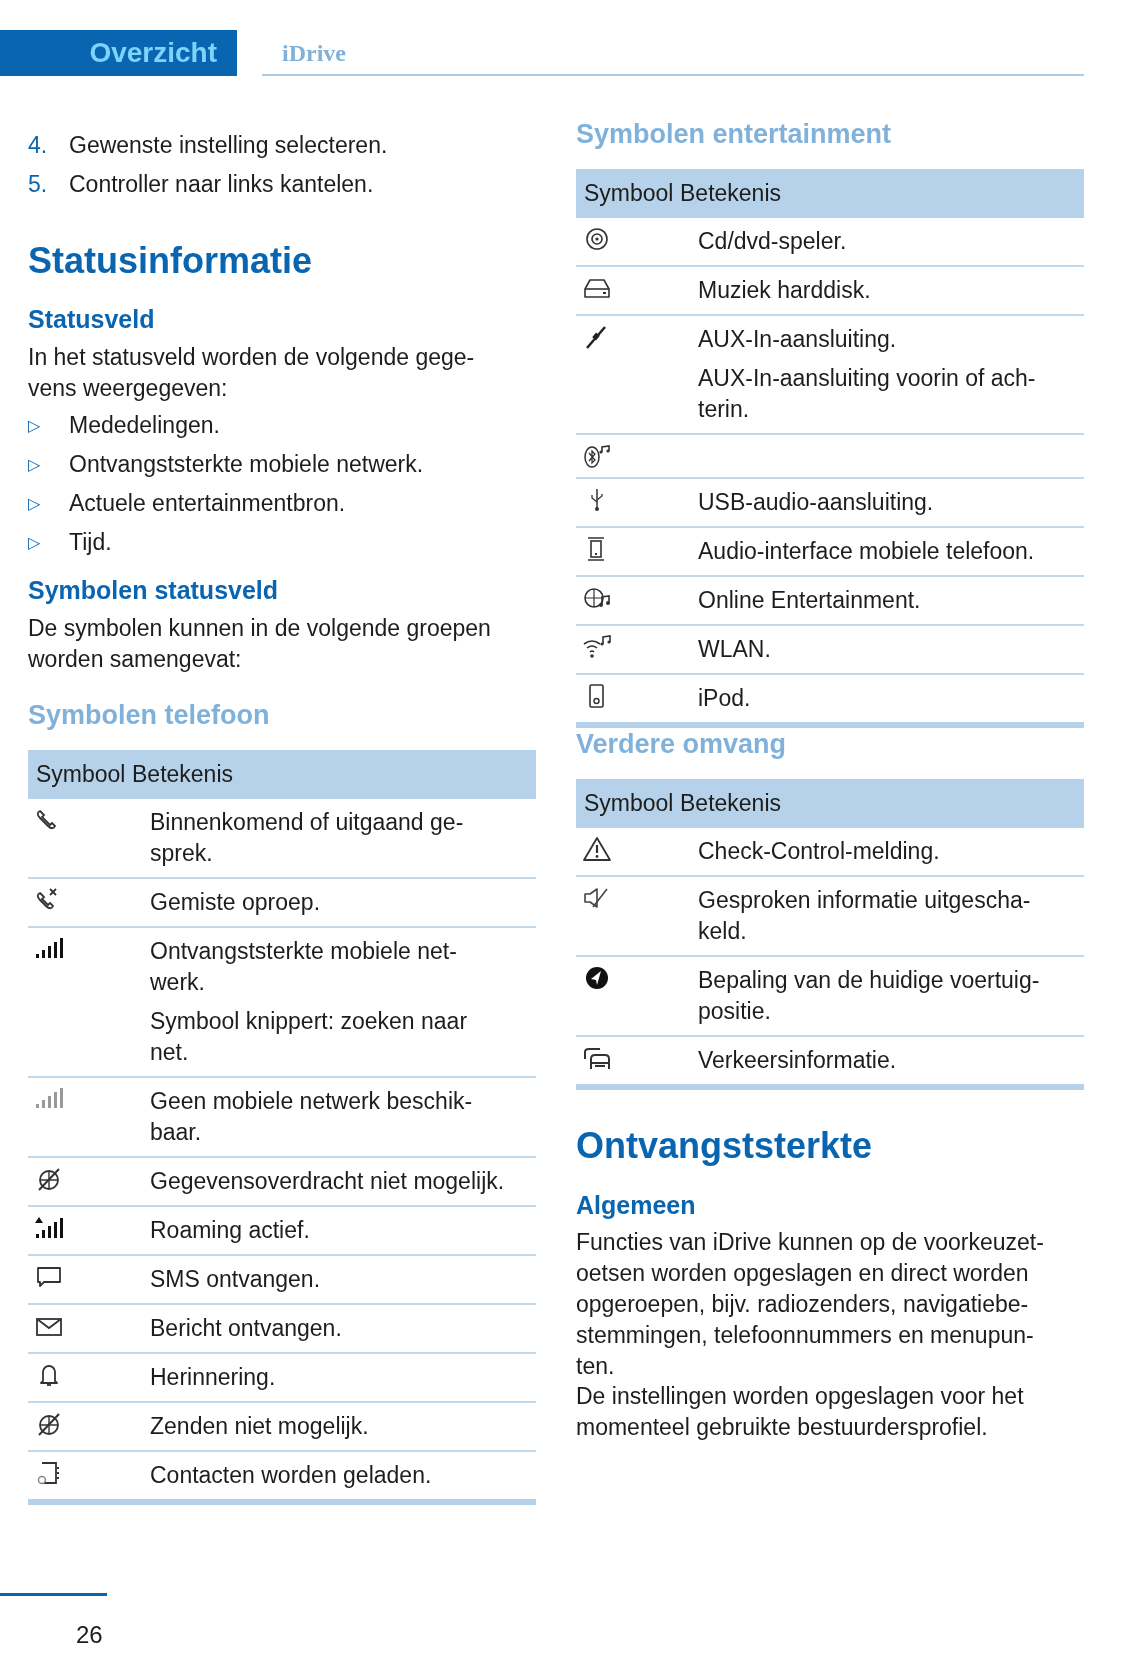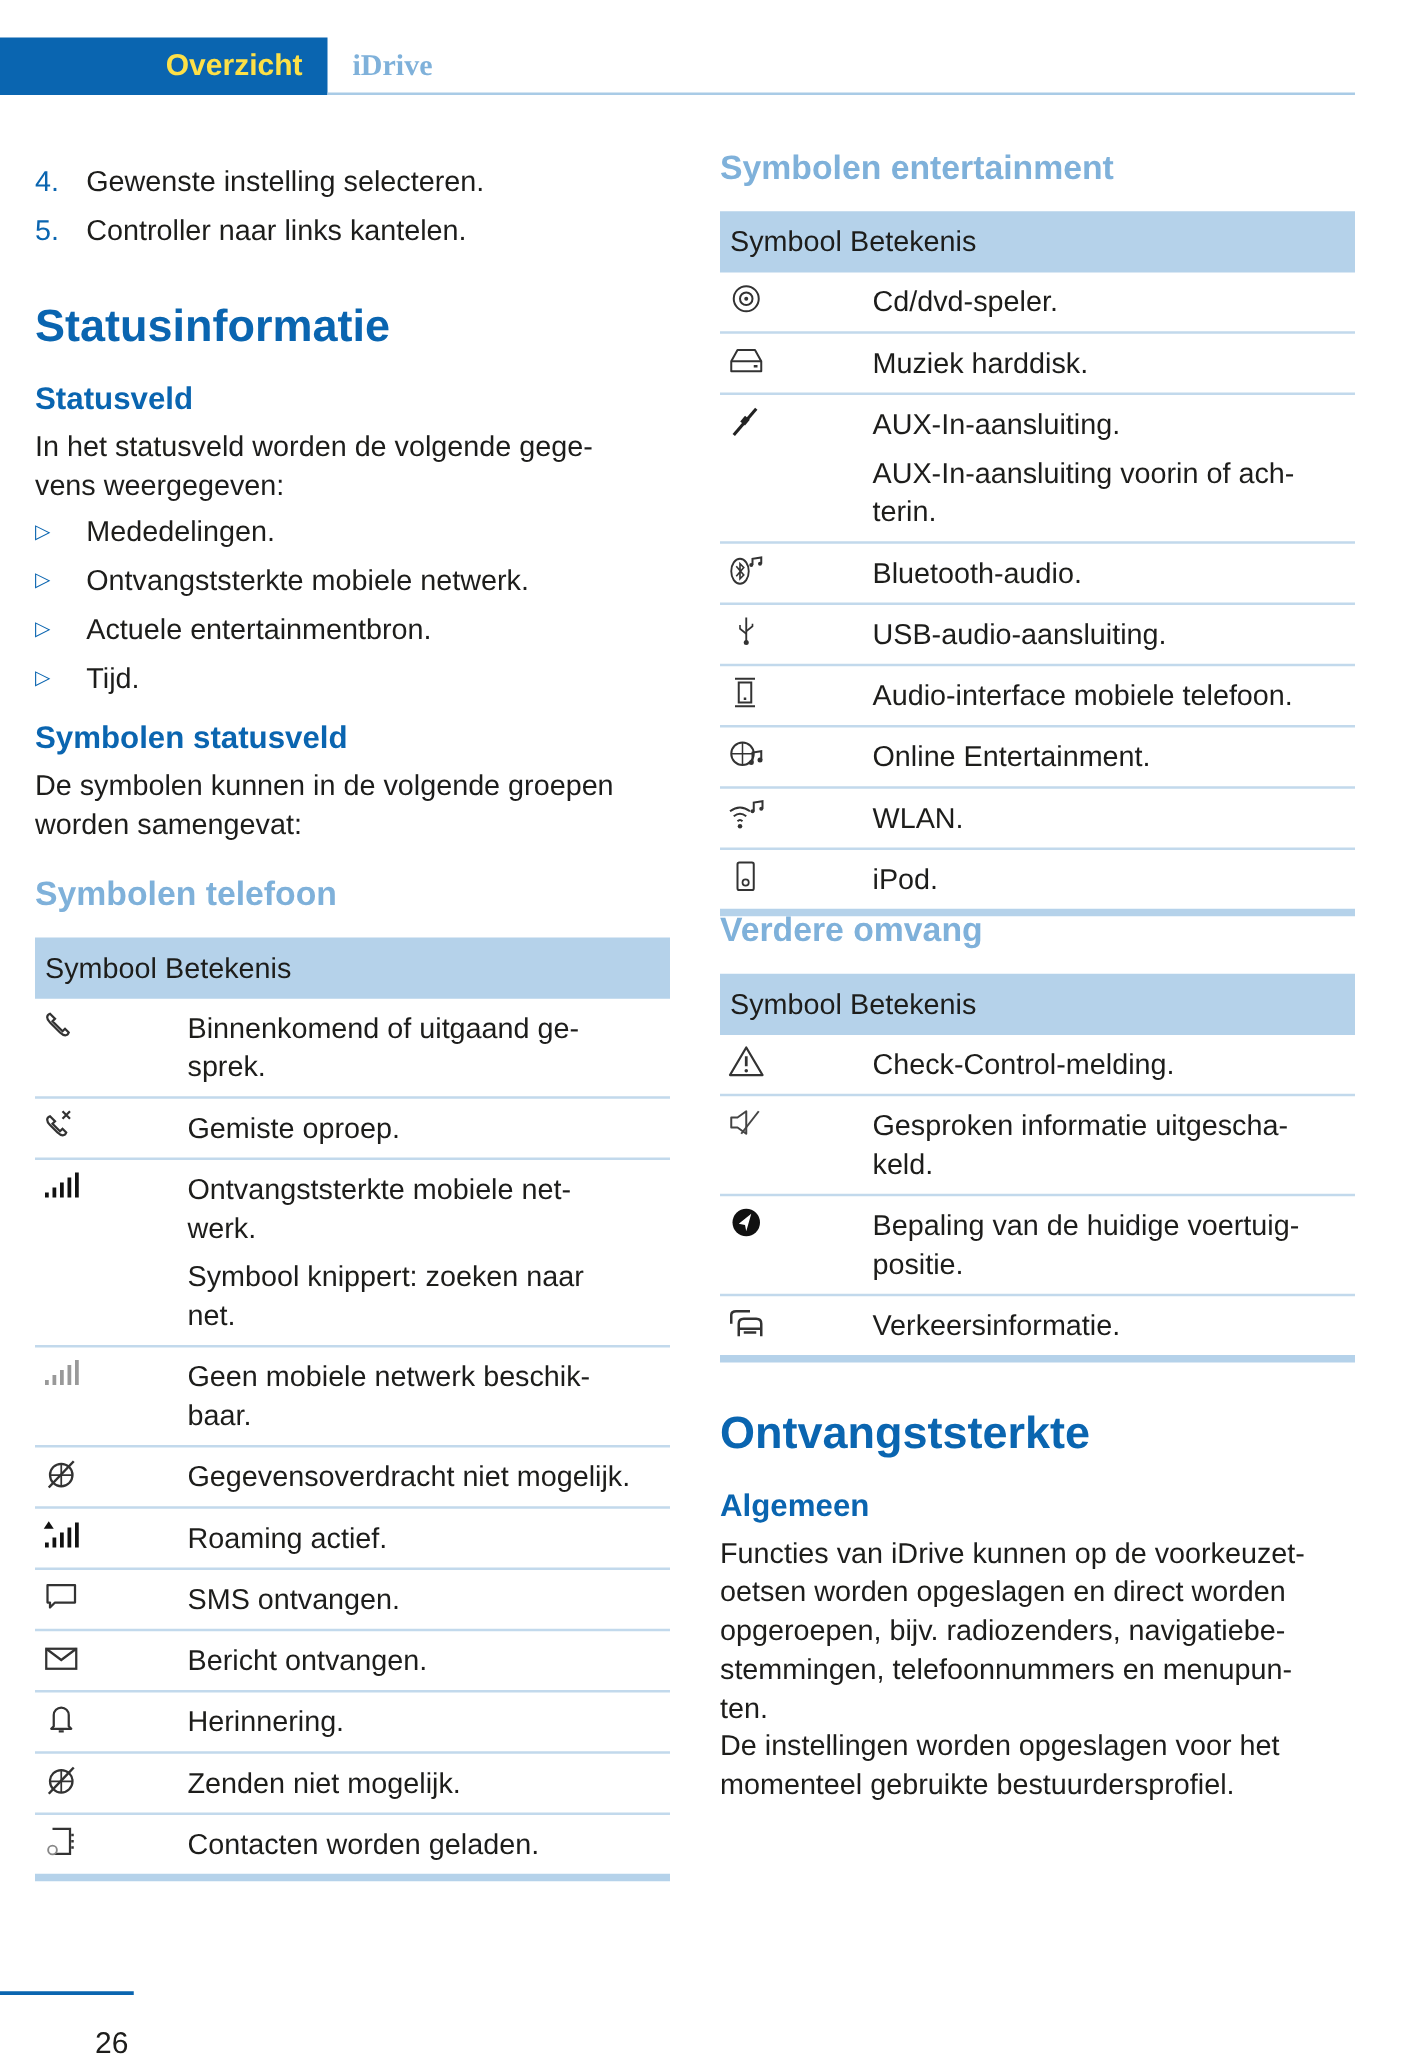--- a/index.html
+++ b/index.html
@@ -1,20 +1,20 @@
 <!DOCTYPE html>
 <html><head>
 <meta charset="utf-8">
 <style>
   * { box-sizing: border-box; margin: 0; padding: 0; }
   html, body { width: 1142px; height: 1654px; background: #ffffff; }
   body { position: relative; font-family: "Liberation Sans", "DejaVu Sans", sans-serif; color: #1d1d1b; overflow: hidden; }
 
   .header { position: absolute; left: 0; top: 30px; width: 1084px; height: 46px; }
-  .header-tab-active { position: absolute; left: 0; top: 0; width: 262px; height: 46px; background: #0a65b0; color: #fde047; font-weight: bold; font-size: 24px; text-align: right; padding-right: 20px; line-height: 46px; }
+  .header-tab-active { position: absolute; left: 0; top: 0; width: 237px; height: 46px; background: #0a65b0; color: #7dd3fc; font-weight: bold; font-size: 28px; text-align: right; padding-right: 20px; line-height: 46px; }
   .header-tab-inactive { position: absolute; left: 282px; top: 0; height: 46px; line-height: 46px; color: #7fb1da; font-weight: bold; font-size: 24px; font-family: Liberation Serif, serif; }
   .header-rule { position: absolute; left: 262px; top: 44px; width: 822px; height: 2px; background: #a9cbe6; }
 
   .col { position: absolute; top: 0; }
   .col-left { left: 28px; width: 508px; }
   .col-right { left: 576px; width: 508px; }
 
   .steps { position: absolute; top: 126px; }
   .step { display: flex; font-size: 23px; line-height: 39px; }
   .step-num { width: 41px; color: #0a65b0; }
@@ -268,23 +268,20 @@
         </div>
     </div>
     <div class="tbl-row">
       <div class="c1"><span class="ico"><svg viewBox="0 0 30 26">
               <ellipse cx="10" cy="14" rx="7" ry="10" fill="none" stroke="#333" stroke-width="1.5"></ellipse>
               <path d="M7 10 L13 17 L10 20 V8 L13 11 L7 18" fill="none" stroke="#333" stroke-width="1.3"></path>
               <path d="M20 9 V4 L27 3 V8" fill="none" stroke="#333" stroke-width="1.6"></path>
               <circle cx="19" cy="9" r="1.6" fill="#333"></circle>
               <circle cx="26" cy="8" r="1.6" fill="#333"></circle>
             </svg></span></div>
-      <div class="c2">
-          <p>Bluetooth-audio.</p>
-        </div>
     </div>
     <div class="tbl-row">
       <div class="c1"><span class="ico"><svg viewBox="0 0 30 26">
               <path d="M15 2 V22" stroke="#333" stroke-width="1.5"></path>
               <path d="M15 15 L10 11 V8 M15 13 L20 9 V7" fill="none" stroke="#333" stroke-width="1.3"></path>
               <circle cx="15" cy="22" r="2" fill="#333"></circle>
             </svg></span></div>
       <div class="c2">
           <p>USB-audio-aansluiting.</p>
         </div>

